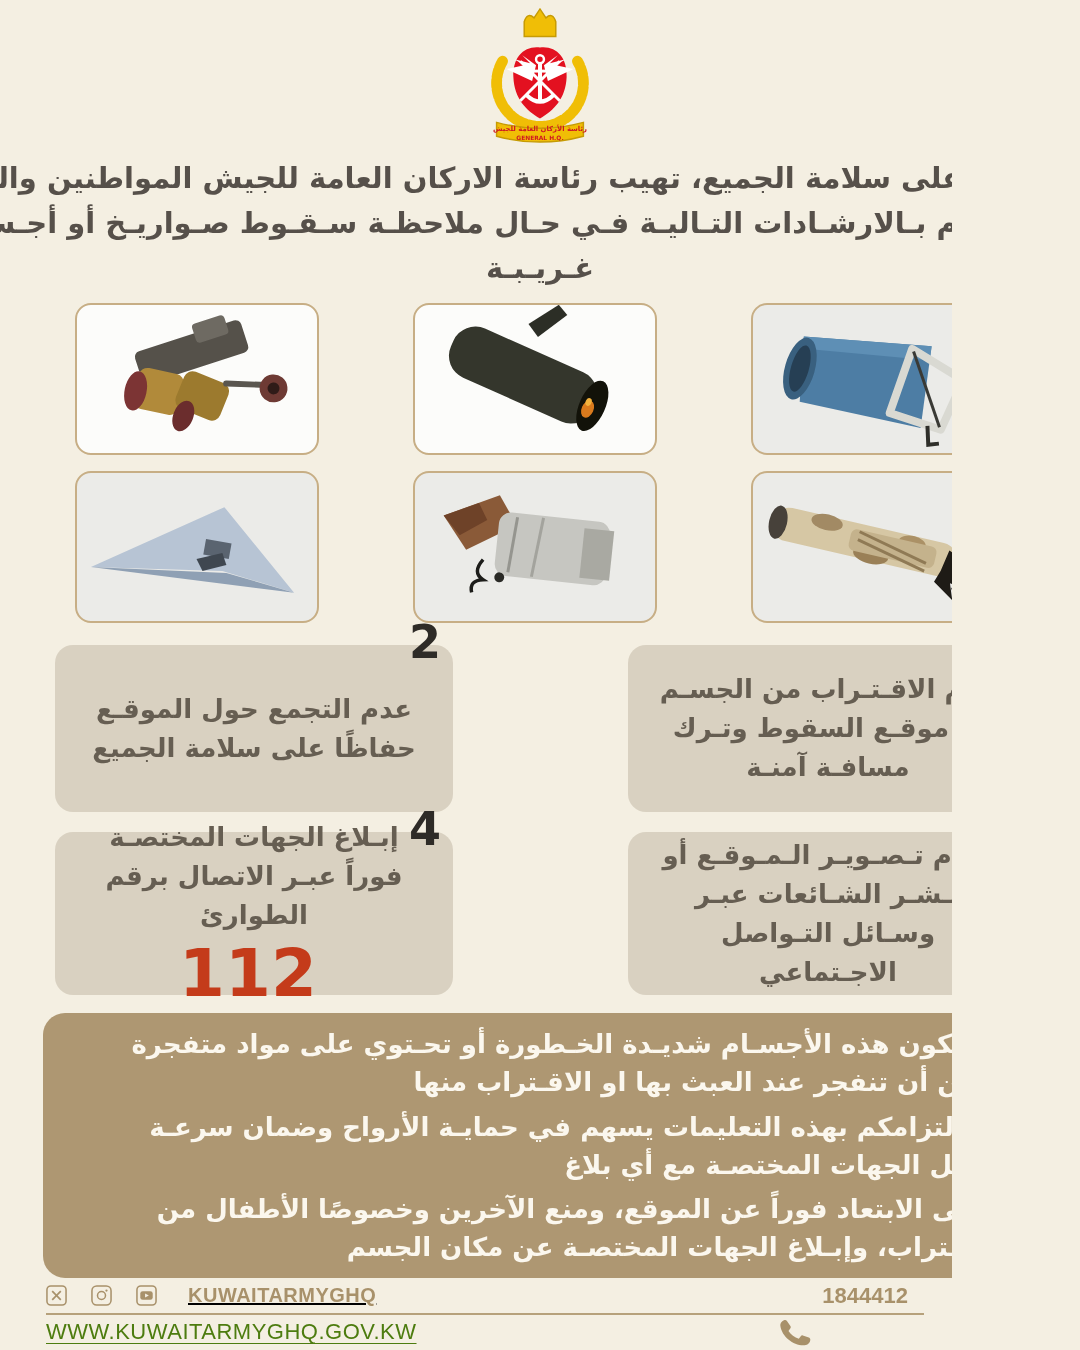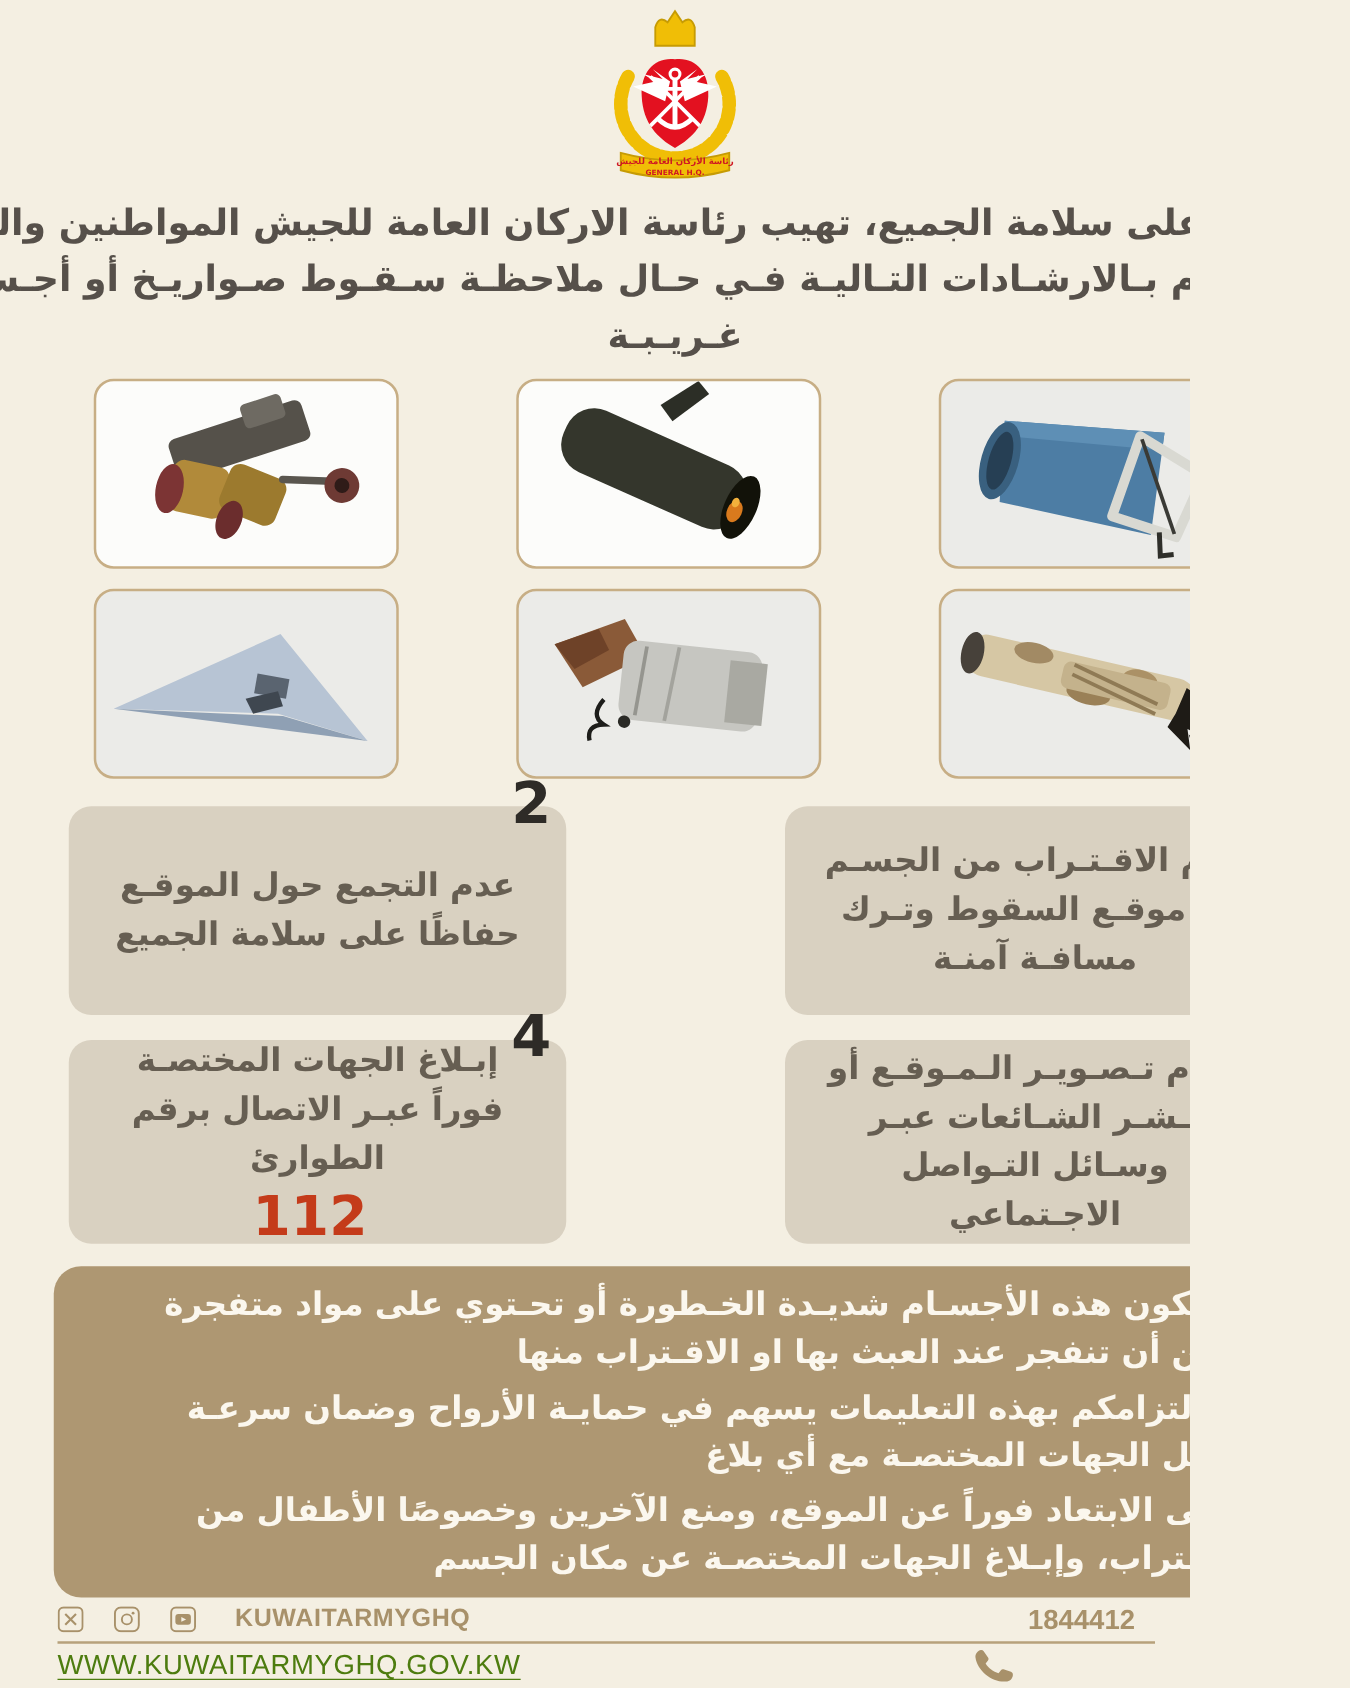--- a/index.html
+++ b/index.html
@@ -28,32 +28,32 @@
   .instructions{position:absolute;top:645px;left:55px;width:973px;display:grid;direction:rtl;
                 grid-template-columns:400px 398px;grid-template-rows:167px 163px;
                 column-gap:175px;row-gap:20px;}
   .inst-box{position:relative;background:#d9d1c1;border-radius:18px;
             display:flex;flex-direction:column;align-items:center;justify-content:center;
             padding:12px 24px;box-sizing:border-box;}
   .inst-num{position:absolute;top:-26px;right:12px;font-size:46px;font-weight:bold;
             color:#2e2b27;line-height:1;}
   .inst-text{font-size:26px;font-weight:bold;color:#665e52;text-align:center;
              line-height:39px;direction:rtl;}
-  .emergency{font-size:44px;font-weight:bold;color:#c43b1a;line-height:1.05;
+  .emergency{font-size:66px;font-weight:bold;color:#c43b1a;line-height:1.05;
              margin-top:4px;transform:translateX(-30px);margin-left:48px;}
 
   
   .warning{position:absolute;top:1013px;left:43px;width:994px;height:265px;
            background:#ae9772;border-radius:22px;box-sizing:border-box;padding:12px 34px;
            direction:rtl;display:flex;flex-direction:column;justify-content:space-between;}
   .warning p{margin:0;color:#fbf7ee;font-size:26px;font-weight:bold;line-height:38px;
              text-align:right;}
 
   
-  .footer-social{position:absolute;top:1284px;left:46px;display:flex;align-items:center;gap:24px;}
+  .footer-social{position:absolute;top:1284px;left:46px;display:flex;align-items:center;gap:24px;text-decoration:underline;}
   .icon-sq{width:21px;height:21px;display:block;}
   .handle{font-family:"Liberation Sans",sans-serif;font-size:20px;font-weight:bold;
           color:#a8916a;letter-spacing:.5px;margin-left:7px;}
   .footer-rule{position:absolute;top:1313px;left:46px;width:878px;height:2px;background:#b6a17b;}
   .website{position:absolute;top:1319px;left:46px;font-family:"Liberation Sans",sans-serif;
            font-size:22px;font-weight:normal;color:#4d7c0f;letter-spacing:.5px;
            text-decoration:underline;text-decoration-thickness:1px;text-underline-offset:4px;text-align:right;}
   .phone-block{position:absolute;top:1282px;right:44px;display:flex;align-items:center;gap:9px;}
   .phone-nums{display:flex;flex-direction:column;font-family:"Liberation Sans",sans-serif;
               font-size:22px;font-weight:bold;color:#a8916a;line-height:27px;text-align:left;gap:47px;}

